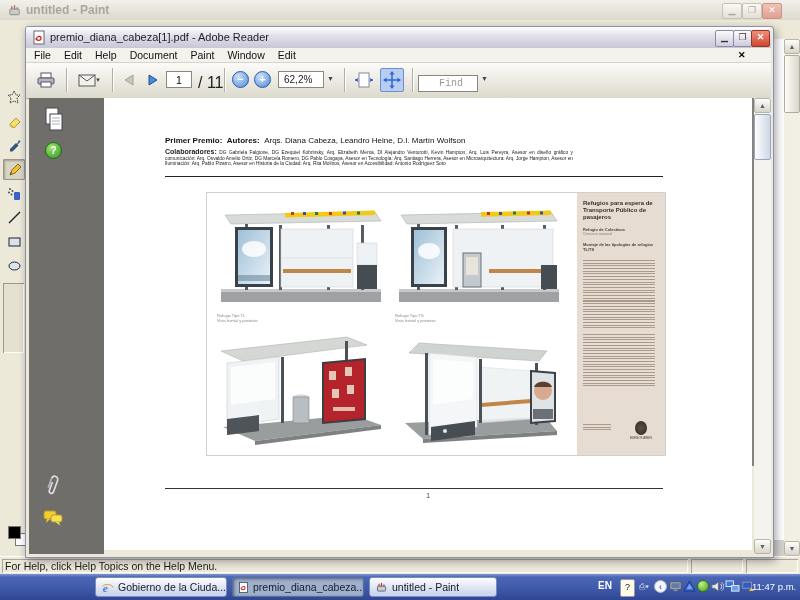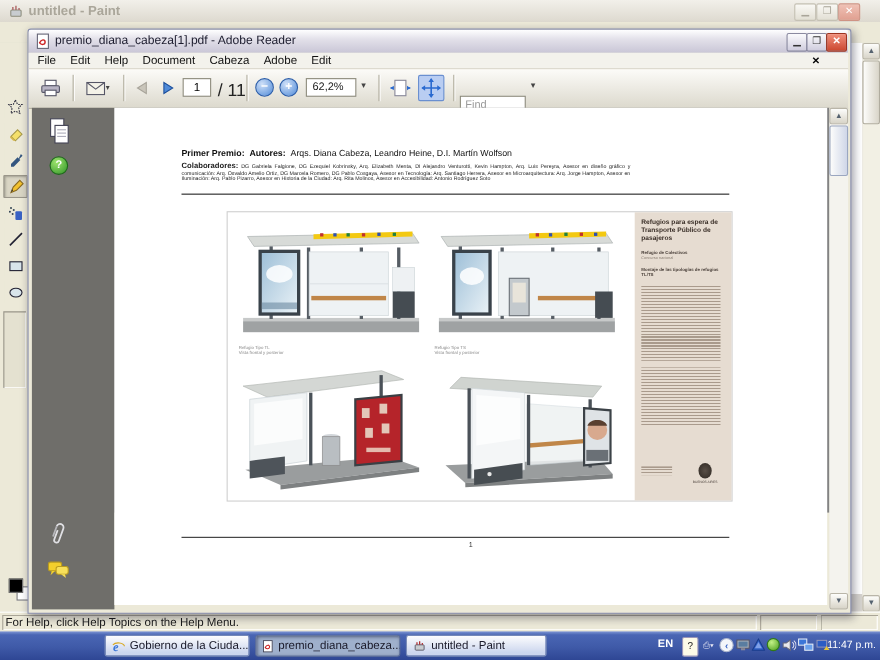--- a/index.html
+++ b/index.html
@@ -71,23 +71,23 @@
   #tb-pagetotal{left:172px;top:11px;font-size:16px;color:#222;}
   .zoom-circle{top:8px;width:17px;height:17px;border-radius:50%;border:1px solid #2a5ca8;
     background:radial-gradient(circle at 35% 30%,#cfe0f8,#4f8ad8);color:#fff;
     font-weight:bold;font-size:11px;text-align:center;line-height:15px;box-sizing:border-box;}
   #tb-zoombox{left:252px;top:8px;width:46px;height:17px;border:1px solid #8a8878;
     background:#fff;font-size:10px;color:#222;line-height:16px;padding-left:5px;
     box-sizing:border-box;}
   .drop-arrow{top:8px;width:13px;height:17px;font-size:7px;color:#444;text-align:center;
     line-height:16px;}
   #tb-fitpage{background:#b9cdf2;border:1px solid #6a8fd0;border-radius:2px;box-sizing:border-box;}
-  #tb-find{left:392px;top:24px;width:60px;height:17px;border:1px solid #8a8878;
-    background:#fff;font-size:10px;color:#555;padding-left:4px;box-sizing:border-box;
-    font-family:Liberation Sans, sans-serif;}
+  #tb-find{left:392px;top:12px;width:60px;height:17px;border:1px solid #8a8878;
+    background:#fff;font-size:10px;color:#555;padding-left:20px;box-sizing:border-box;
+    font-family:Liberation Mono, monospace;}
   #tb-find::placeholder{color:#999;}
   #rd-navpane{left:3px;top:71px;width:75px;height:456px;background:#6f6e6a;}
   .nav-ic{left:14px;}
   #nav-help{left:16px;top:44px;width:17px;height:17px;border-radius:50%;
     background:radial-gradient(circle at 35% 30%,#9ee46e,#2f9426);border:1px solid #1e6a1a;
     color:#fff;font-size:10px;font-weight:bold;text-align:center;line-height:16px;
     box-sizing:border-box;}
   #rd-docarea{left:78px;top:71px;width:650px;height:368px;background:#838383;}
   #rd-scroll{left:728px;top:71px;width:17px;height:456px;background:#f4f3ee;}
   #rd-scroll-thumb{left:0;top:16px;width:17px;height:46px;
@@ -251,22 +251,22 @@
     <span class="abs" id="rd-title">premio_diana_cabeza[1].pdf - Adobe Reader</span>
     <div class="abs rd-btn" style="left:689px">▁</div>
     <div class="abs rd-btn" style="left:707px">❐</div>
     <div class="abs rd-btn" id="rd-close" style="left:725px">✕</div>
   </div>
   <div class="abs" id="rd-menubar">
     <span class="rd-menu">File</span>
     <span class="rd-menu">Edit</span>
     <span class="rd-menu">Help</span>
     <span class="rd-menu">Document</span>
-    <span class="rd-menu">Cabeza</span>
-    <span class="rd-menu">Adobe</span>
+    <span class="rd-menu">Paint</span>
+    <span class="rd-menu">Window</span>
     <span class="rd-menu">Edit</span>
   </div>
   <span class="abs" id="rd-docclose">✕</span>
 
   <div class="abs" id="rd-toolbar">
     <div class="abs tb-btn" style="left:6px;width:28px">
       <svg width="20" height="18" viewBox="0 0 20 18">
           <rect x="5" y="2" width="10" height="5" fill="#fff" stroke="#556"></rect>
           <rect x="2" y="7" width="16" height="6" rx="1" fill="#b8b4c4" stroke="#556"></rect>
           <rect x="5" y="11" width="10" height="5" fill="#fff" stroke="#556"></rect>

